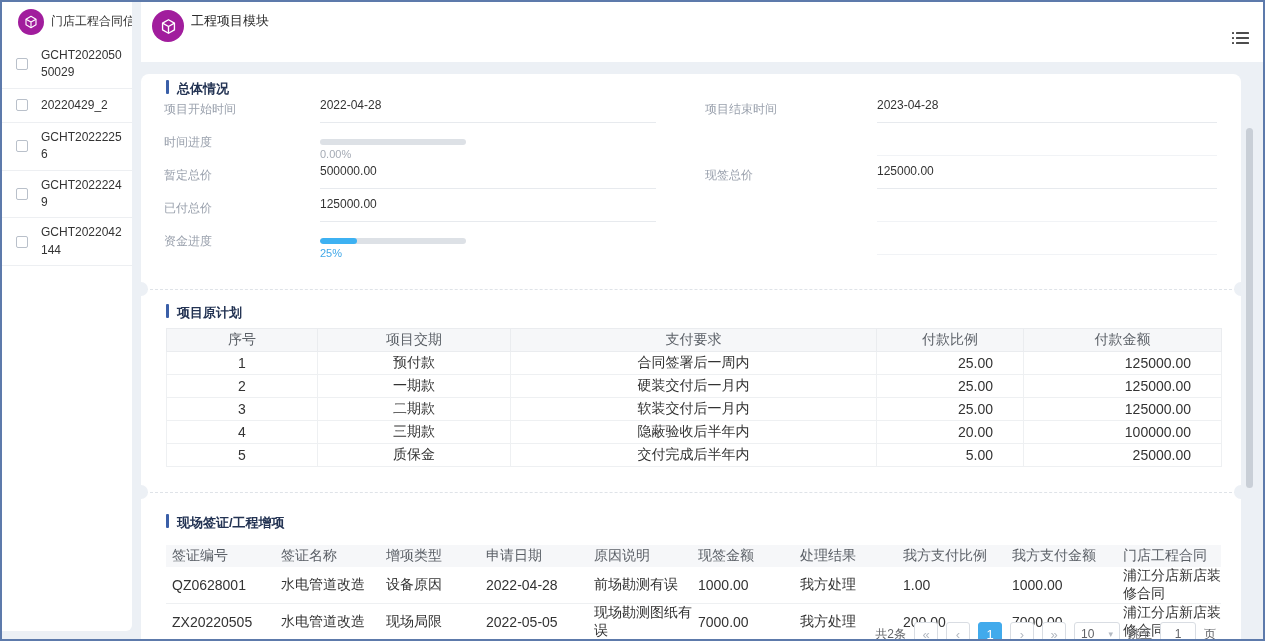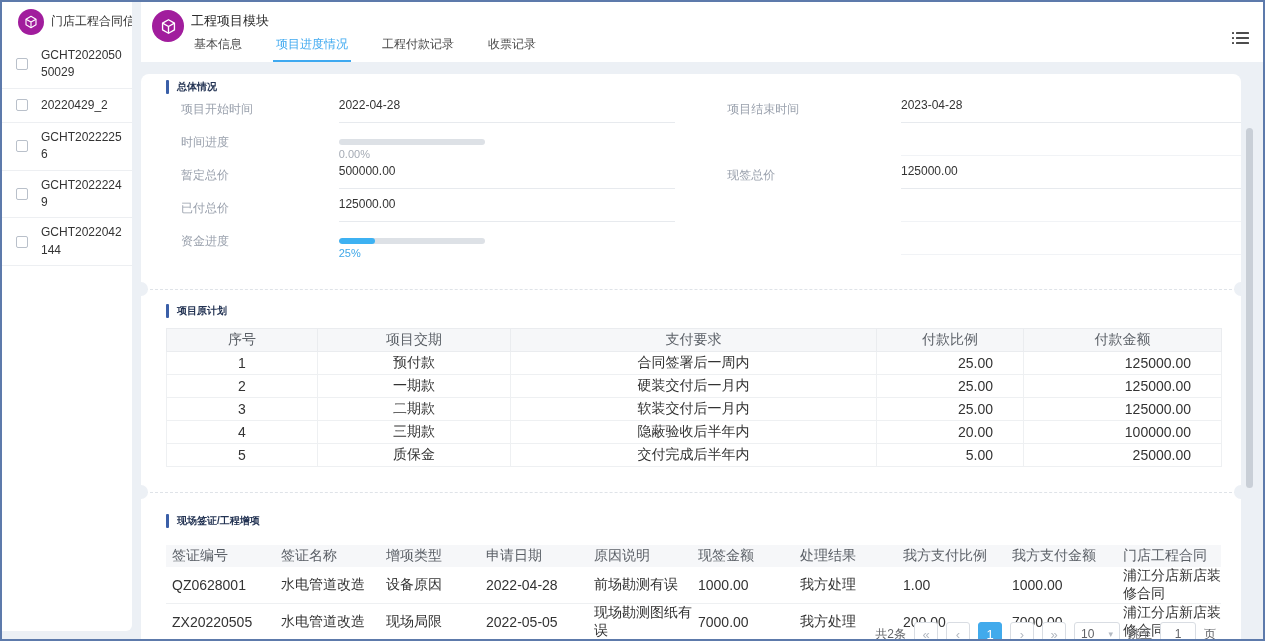--- a/index.html
+++ b/index.html
@@ -22,25 +22,25 @@
   .main-header { position:absolute; left:141px; top:2px; right:2px; height:60px; background:#fff; }
   .mh-logo { position:absolute; left:11px; top:8px; width:32px; height:32px; border-radius:50%; background:#a11d9d; display:flex; align-items:center; justify-content:center; }
   .mh-title { position:absolute; left:50px; top:10px; font-size:13px; color:#2b2b2b; font-weight:500; }
   .tabs { position:absolute; left:50px; top:34px; display:flex; gap:28px; }
   .tab { font-size:12px; color:#4a4a4a; padding:0 3px 7px; cursor:pointer; }
   .tab.active { color:#3fa9f0; border-bottom:2px solid #3fa9f0; }
   .mh-list-icon { position:absolute; right:14px; top:29px; cursor:pointer; }
 
   
   .content { position:absolute; left:141px; top:74px; width:1100px; height:600px; background:#fff; border-radius:8px; }
-  .sec-title { position:absolute; left:25px; display:flex; align-items:flex-end; gap:8px; font-size:10px; font-weight:bold; color:#233353; }
+  .sec-title { position:absolute; left:25px; display:flex; align-items:flex-start; gap:8px; font-size:13px; font-weight:bold; color:#233353; }
   .sec-bar { width:3px; height:14px; background:#3a5fa8; border-radius:1px; }
 
   .form { position:absolute; left:0; top:24px; width:100%; }
-  .form-row { display:flex; align-items:flex-start; height:33px; padding-left:40px;justify-content:space-between; }
+  .form-row { display:flex; align-items:flex-start; height:33px; padding-left:23px; }
   .f-label { width:156px; font-size:12px; color:#9aa1ad; padding-top:3px; }
   .f-label.right { width:172px; }
   .f-spacer { width:49px; }
   .f-ctrl { width:336px; height:25px; font-size:12px; color:#333; }
   .f-ctrl.right { width:340px; }
   .f-ctrl.underlined { border-bottom:1px solid #e7eaee; }
   .f-ctrl.faint { border-bottom:1px solid #f1f3f6; }
   .progress-track { width:146px; height:6px; background:#dde1e6; border-radius:3px; margin-top:8px; overflow:hidden; }
   .progress-fill { height:100%; background:#3db1f2; border-radius:3px; }
   .progress-label { font-size:11px; margin-top:3px; color:#a5abb5; }
@@ -109,26 +109,20 @@
   </div>
 
   <div class="main-header">
     <span class="mh-logo">
       <svg width="19" height="19" viewBox="0 0 24 24" fill="none" stroke="#ffffff" stroke-width="1.7" stroke-linejoin="round">
         <path d="M12 3.5 L19.5 7.8 L19.5 16.2 L12 20.5 L4.5 16.2 L4.5 7.8 Z"></path>
         <path d="M4.5 7.8 L12 12 L19.5 7.8 M12 12 L12 20.5"></path>
       </svg>
     </span>
     <span class="mh-title">工程项目模块</span>
-    <div class="tabs" id="tab-bar">
-        <div class="tab">基本信息</div>
-        <div class="tab active">项目进度情况</div>
-        <div class="tab">工程付款记录</div>
-        <div class="tab">收票记录</div>
-      </div>
     <span class="mh-list-icon">
       <svg width="17" height="14" viewBox="0 0 17 14" fill="#4d4d4d">
         <rect x="0" y="1" width="2" height="2" rx="0.5"></rect>
           <rect x="4" y="1" width="13" height="2" rx="0.5"></rect>
         <rect x="0" y="6" width="2" height="2" rx="0.5"></rect>
           <rect x="4" y="6" width="13" height="2" rx="0.5"></rect>
         <rect x="0" y="11" width="2" height="2" rx="0.5"></rect>
           <rect x="4" y="11" width="13" height="2" rx="0.5"></rect>
       </svg>
     </span>

